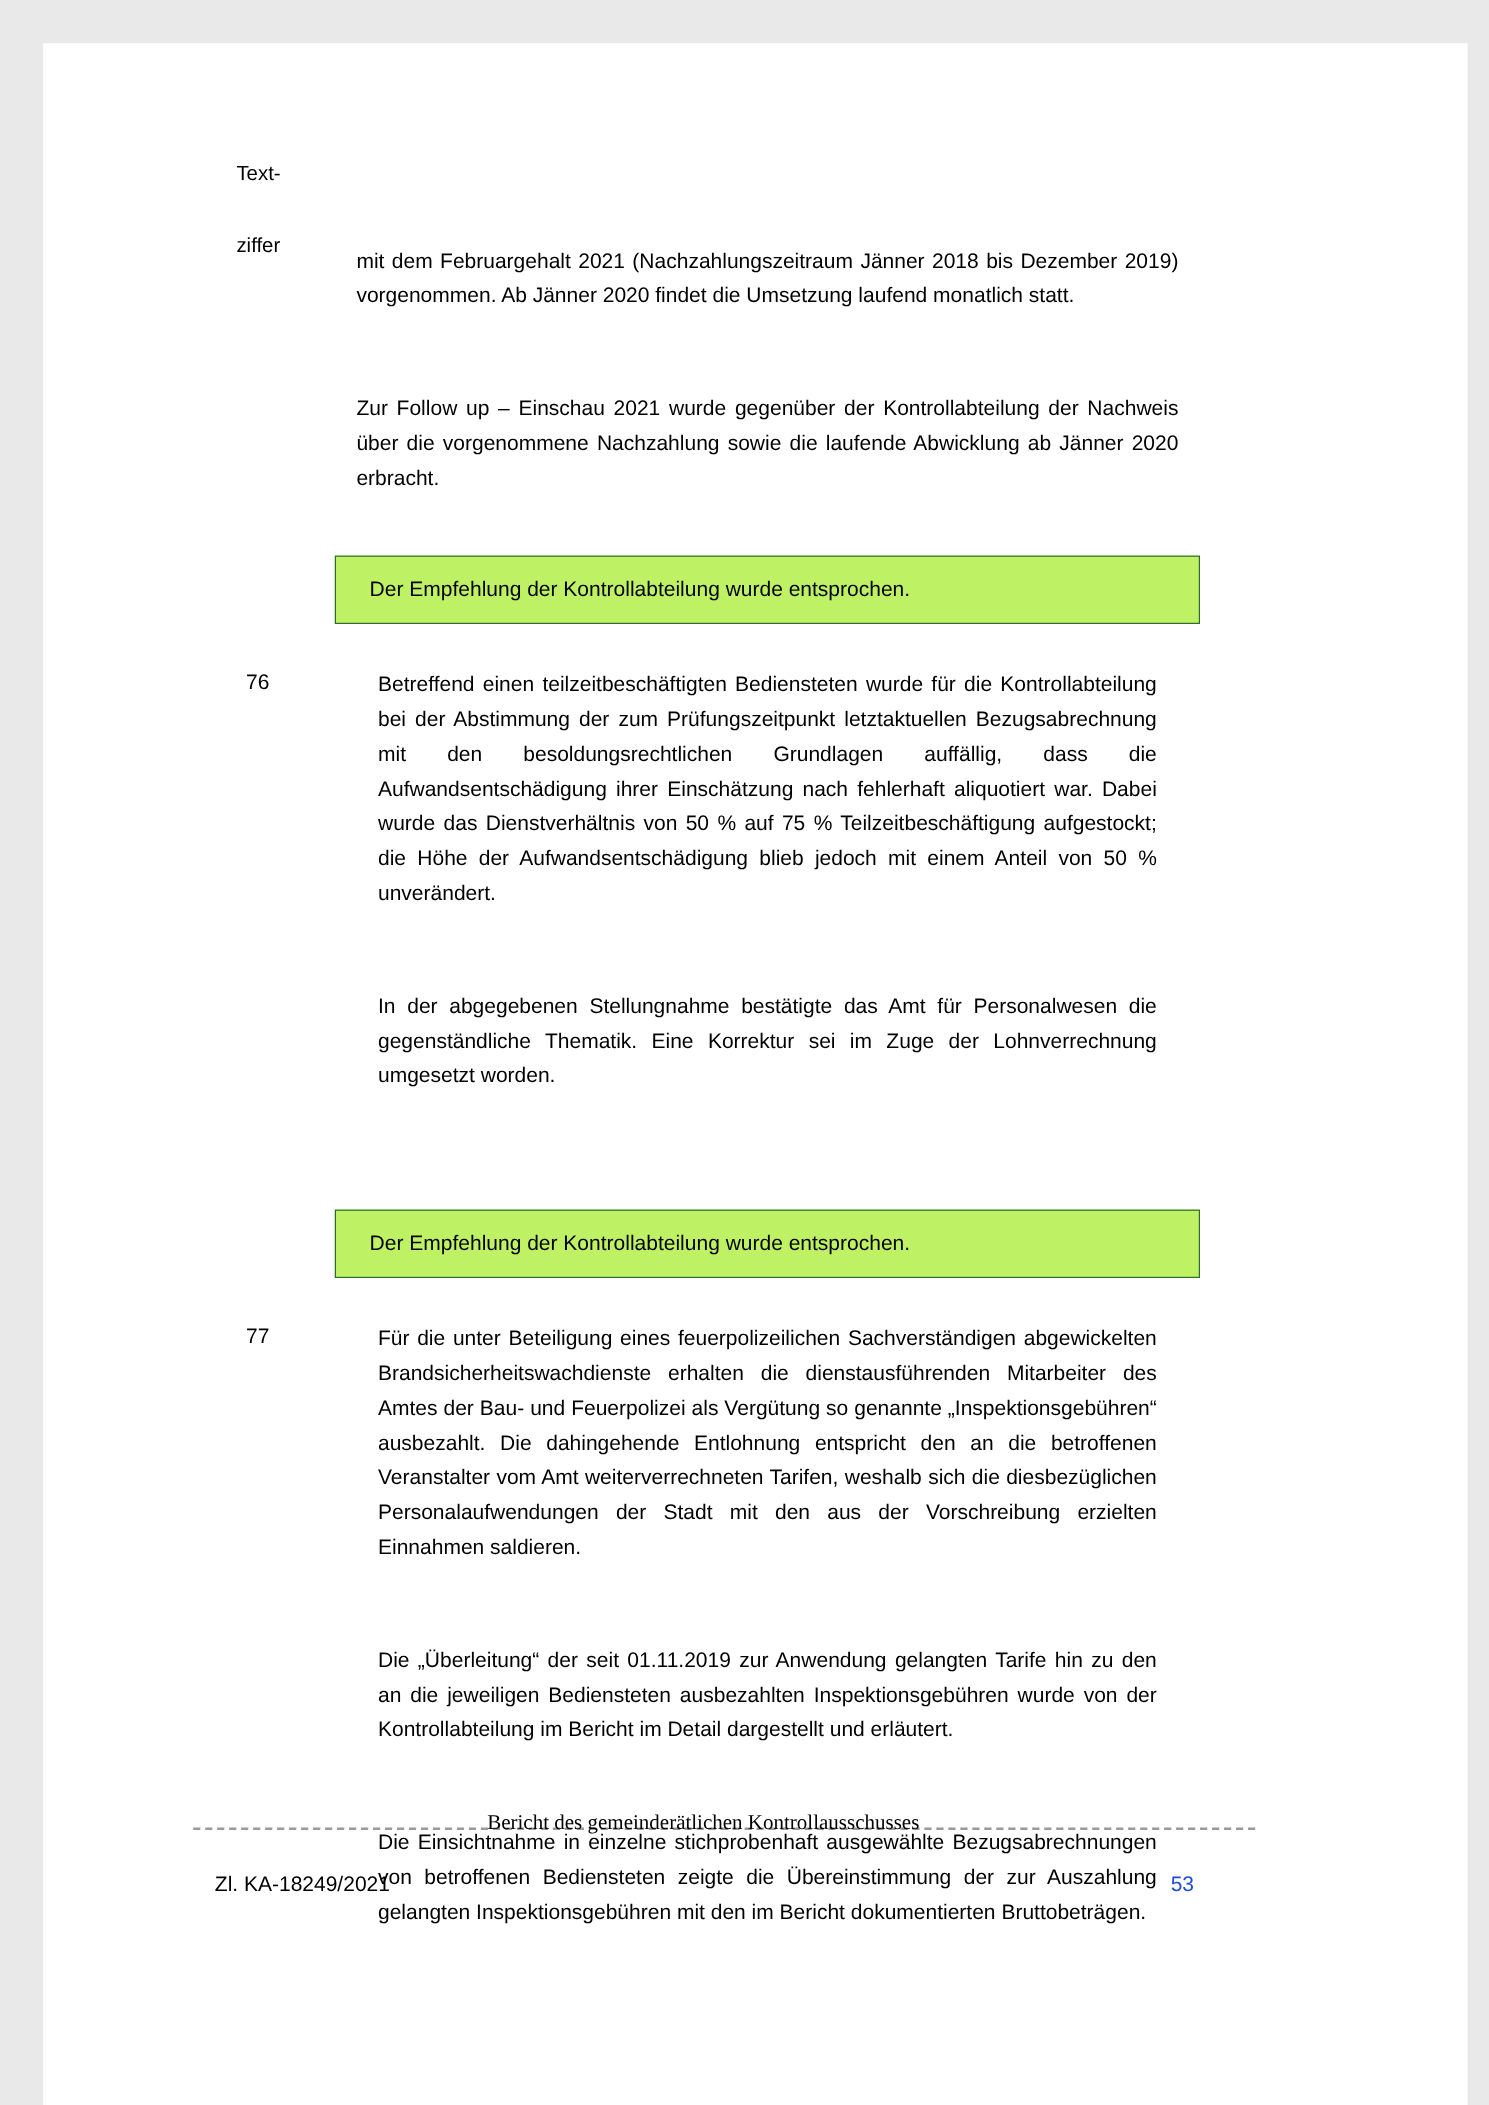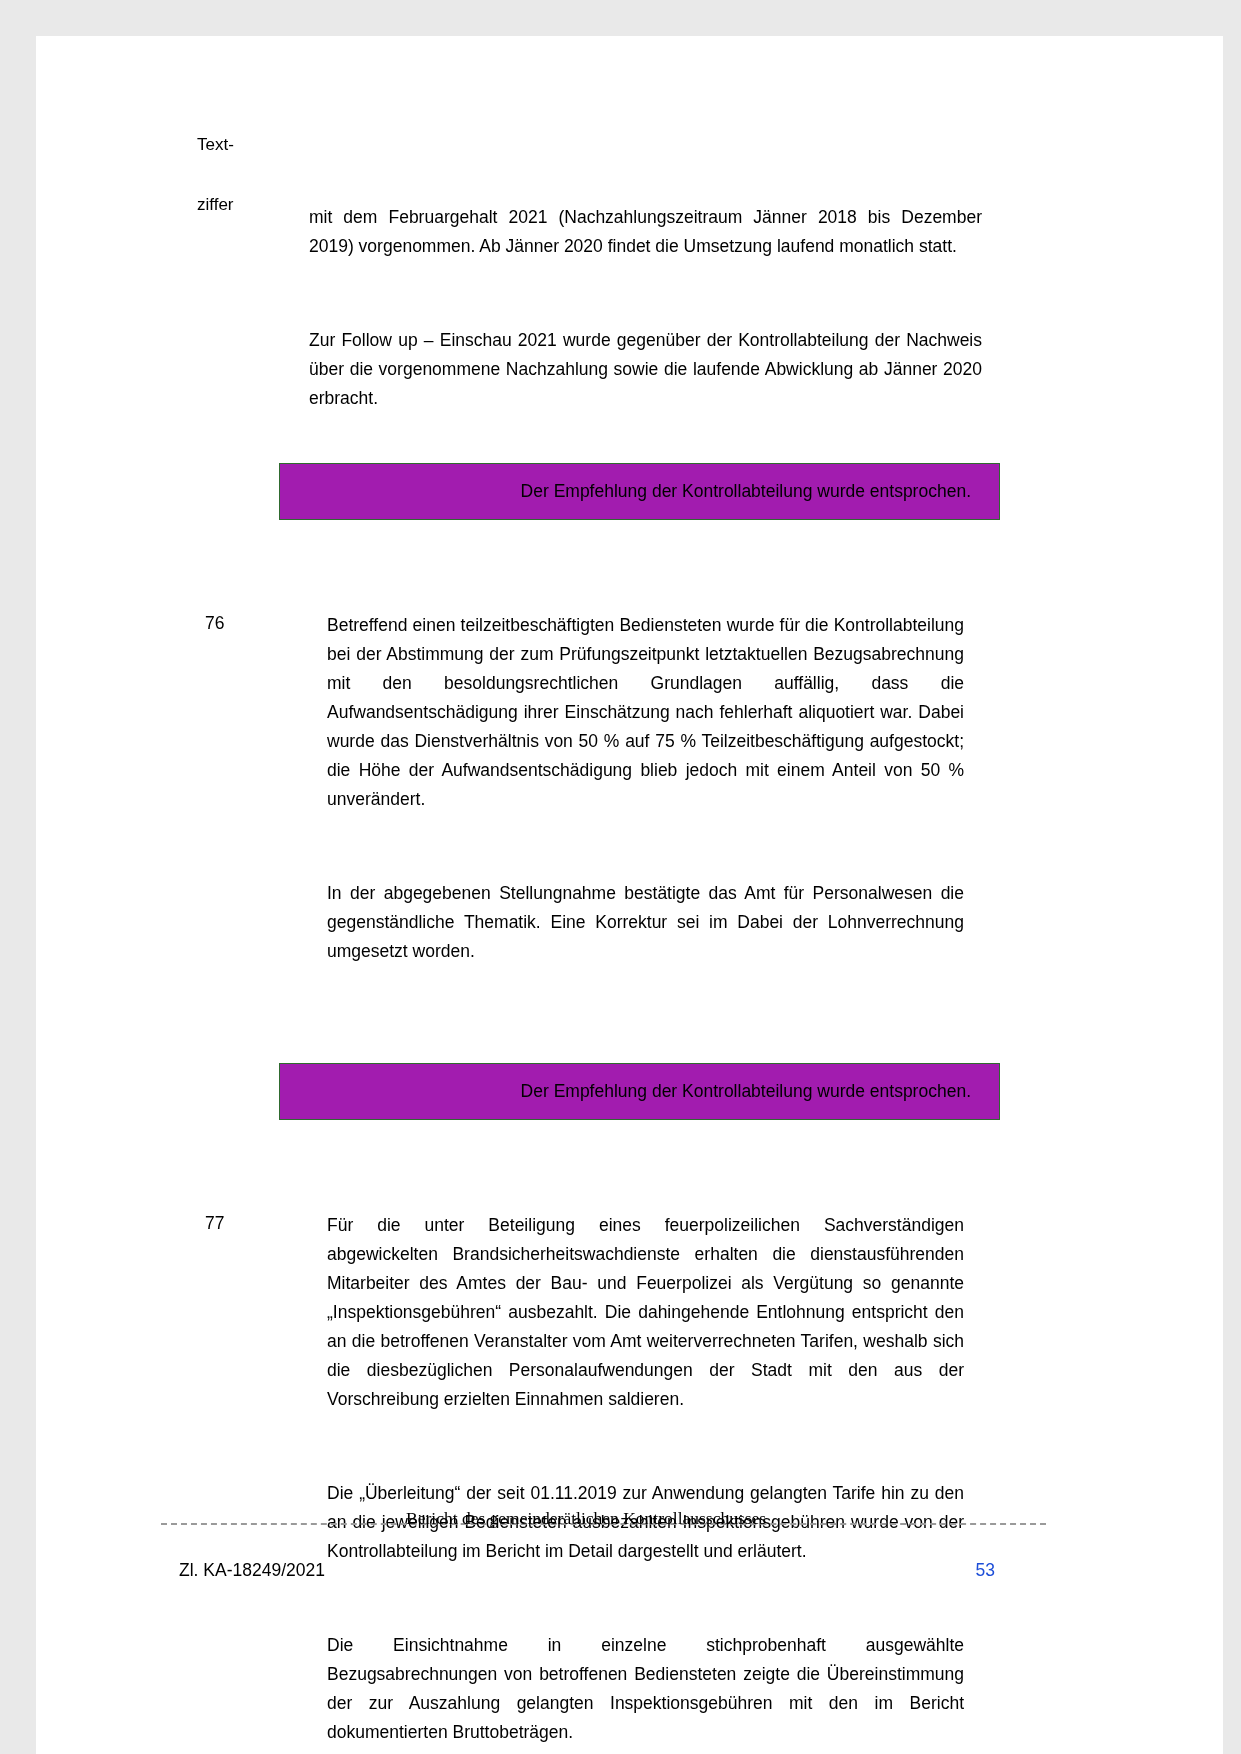--- a/index.html
+++ b/index.html
@@ -27,29 +27,27 @@
     position: absolute;
     top: 131px;
     left: 225px;
     width: 757px;
   }
   p.para {
     text-align: justify;
     hyphens: auto;
     -webkit-hyphens: auto;
     margin-bottom: 29px;
-    margin-left: 12px;
   }
   .rec-box {
     border: 1.5px solid #2f6b2f;
-    background: #a21caf;
-    text-align: right;
+    background: #bef264;
+    text-align: left;
     padding: 13px 10px;
     margin-top: 32px;
-    margin-bottom: 55px;
   }
   .item { position: relative; }
   .item-number {
     position: absolute;
     left: -92px;
     top: 16px;
   }
   .footer-divider {
     position: absolute;
     top: 1487px;
@@ -92,21 +90,21 @@
     <p class="para">mit dem Februargehalt 2021 (Nachzahlungszeitraum Jänner 2018 bis Dezember 2019) vorgenommen. Ab Jänner 2020 findet die Umsetzung laufend monatlich statt.</p>
     <p class="para">Zur Follow up – Einschau 2021 wurde gegenüber der Kontrollabteilung der Nachweis über die vorgenommene Nachzahlung sowie die laufende Abwicklung ab Jänner 2020 erbracht.</p>
 
     <div class="rec-box">
       <span>Der Empfehlung der Kontrollabteilung wurde entsprochen.</span>
     </div>
 
     <div class="item">
       <div class="item-number">76</div>
       <p class="para">Betreffend einen teilzeitbeschäftigten Bediensteten wurde für die Kontrollabteilung bei der Abstimmung der zum Prüfungszeitpunkt letztaktuellen Bezugsabrechnung mit den besoldungsrechtlichen Grundlagen auffällig, dass die Aufwandsentschädigung ihrer Einschätzung nach fehlerhaft aliquotiert war. Dabei wurde das Dienstverhältnis von 50 % auf 75 % Teilzeitbeschäftigung aufgestockt; die Höhe der Aufwandsentschädigung blieb jedoch mit einem Anteil von 50 % unverändert.</p>
-      <p class="para">In der abgegebenen Stellungnahme bestätigte das Amt für Personalwesen die gegenständliche Thematik. Eine Korrektur sei im Dabei der Lohnverrechnung umgesetzt worden.</p>
+      <p class="para">In der abgegebenen Stellungnahme bestätigte das Amt für Personalwesen die gegenständliche Thematik. Eine Korrektur sei im Zuge der Lohnverrechnung umgesetzt worden.</p>
     </div>
 
     <div class="rec-box">
       <span>Der Empfehlung der Kontrollabteilung wurde entsprochen.</span>
     </div>
 
     <div class="item">
       <div class="item-number">77</div>
       <p class="para">Für die unter Beteiligung eines feuerpolizeilichen Sachverständigen abgewickelten Brandsicherheitswachdienste erhalten die dienstausführenden Mitarbeiter des Amtes der Bau- und Feuerpolizei als Vergütung so genannte „Inspektionsgebühren“ ausbezahlt. Die dahingehende Entlohnung entspricht den an die betroffenen Veranstalter vom Amt weiterverrechneten Tarifen, weshalb sich die diesbezüglichen Personalaufwendungen der Stadt mit den aus der Vorschreibung erzielten Einnahmen saldieren.</p>
       <p class="para">Die „Überleitung“ der seit 01.11.2019 zur Anwendung gelangten Tarife hin zu den an die jeweiligen Bediensteten ausbezahlten Inspektionsgebühren wurde von der Kontrollabteilung im Bericht im Detail dargestellt und erläutert.</p>

